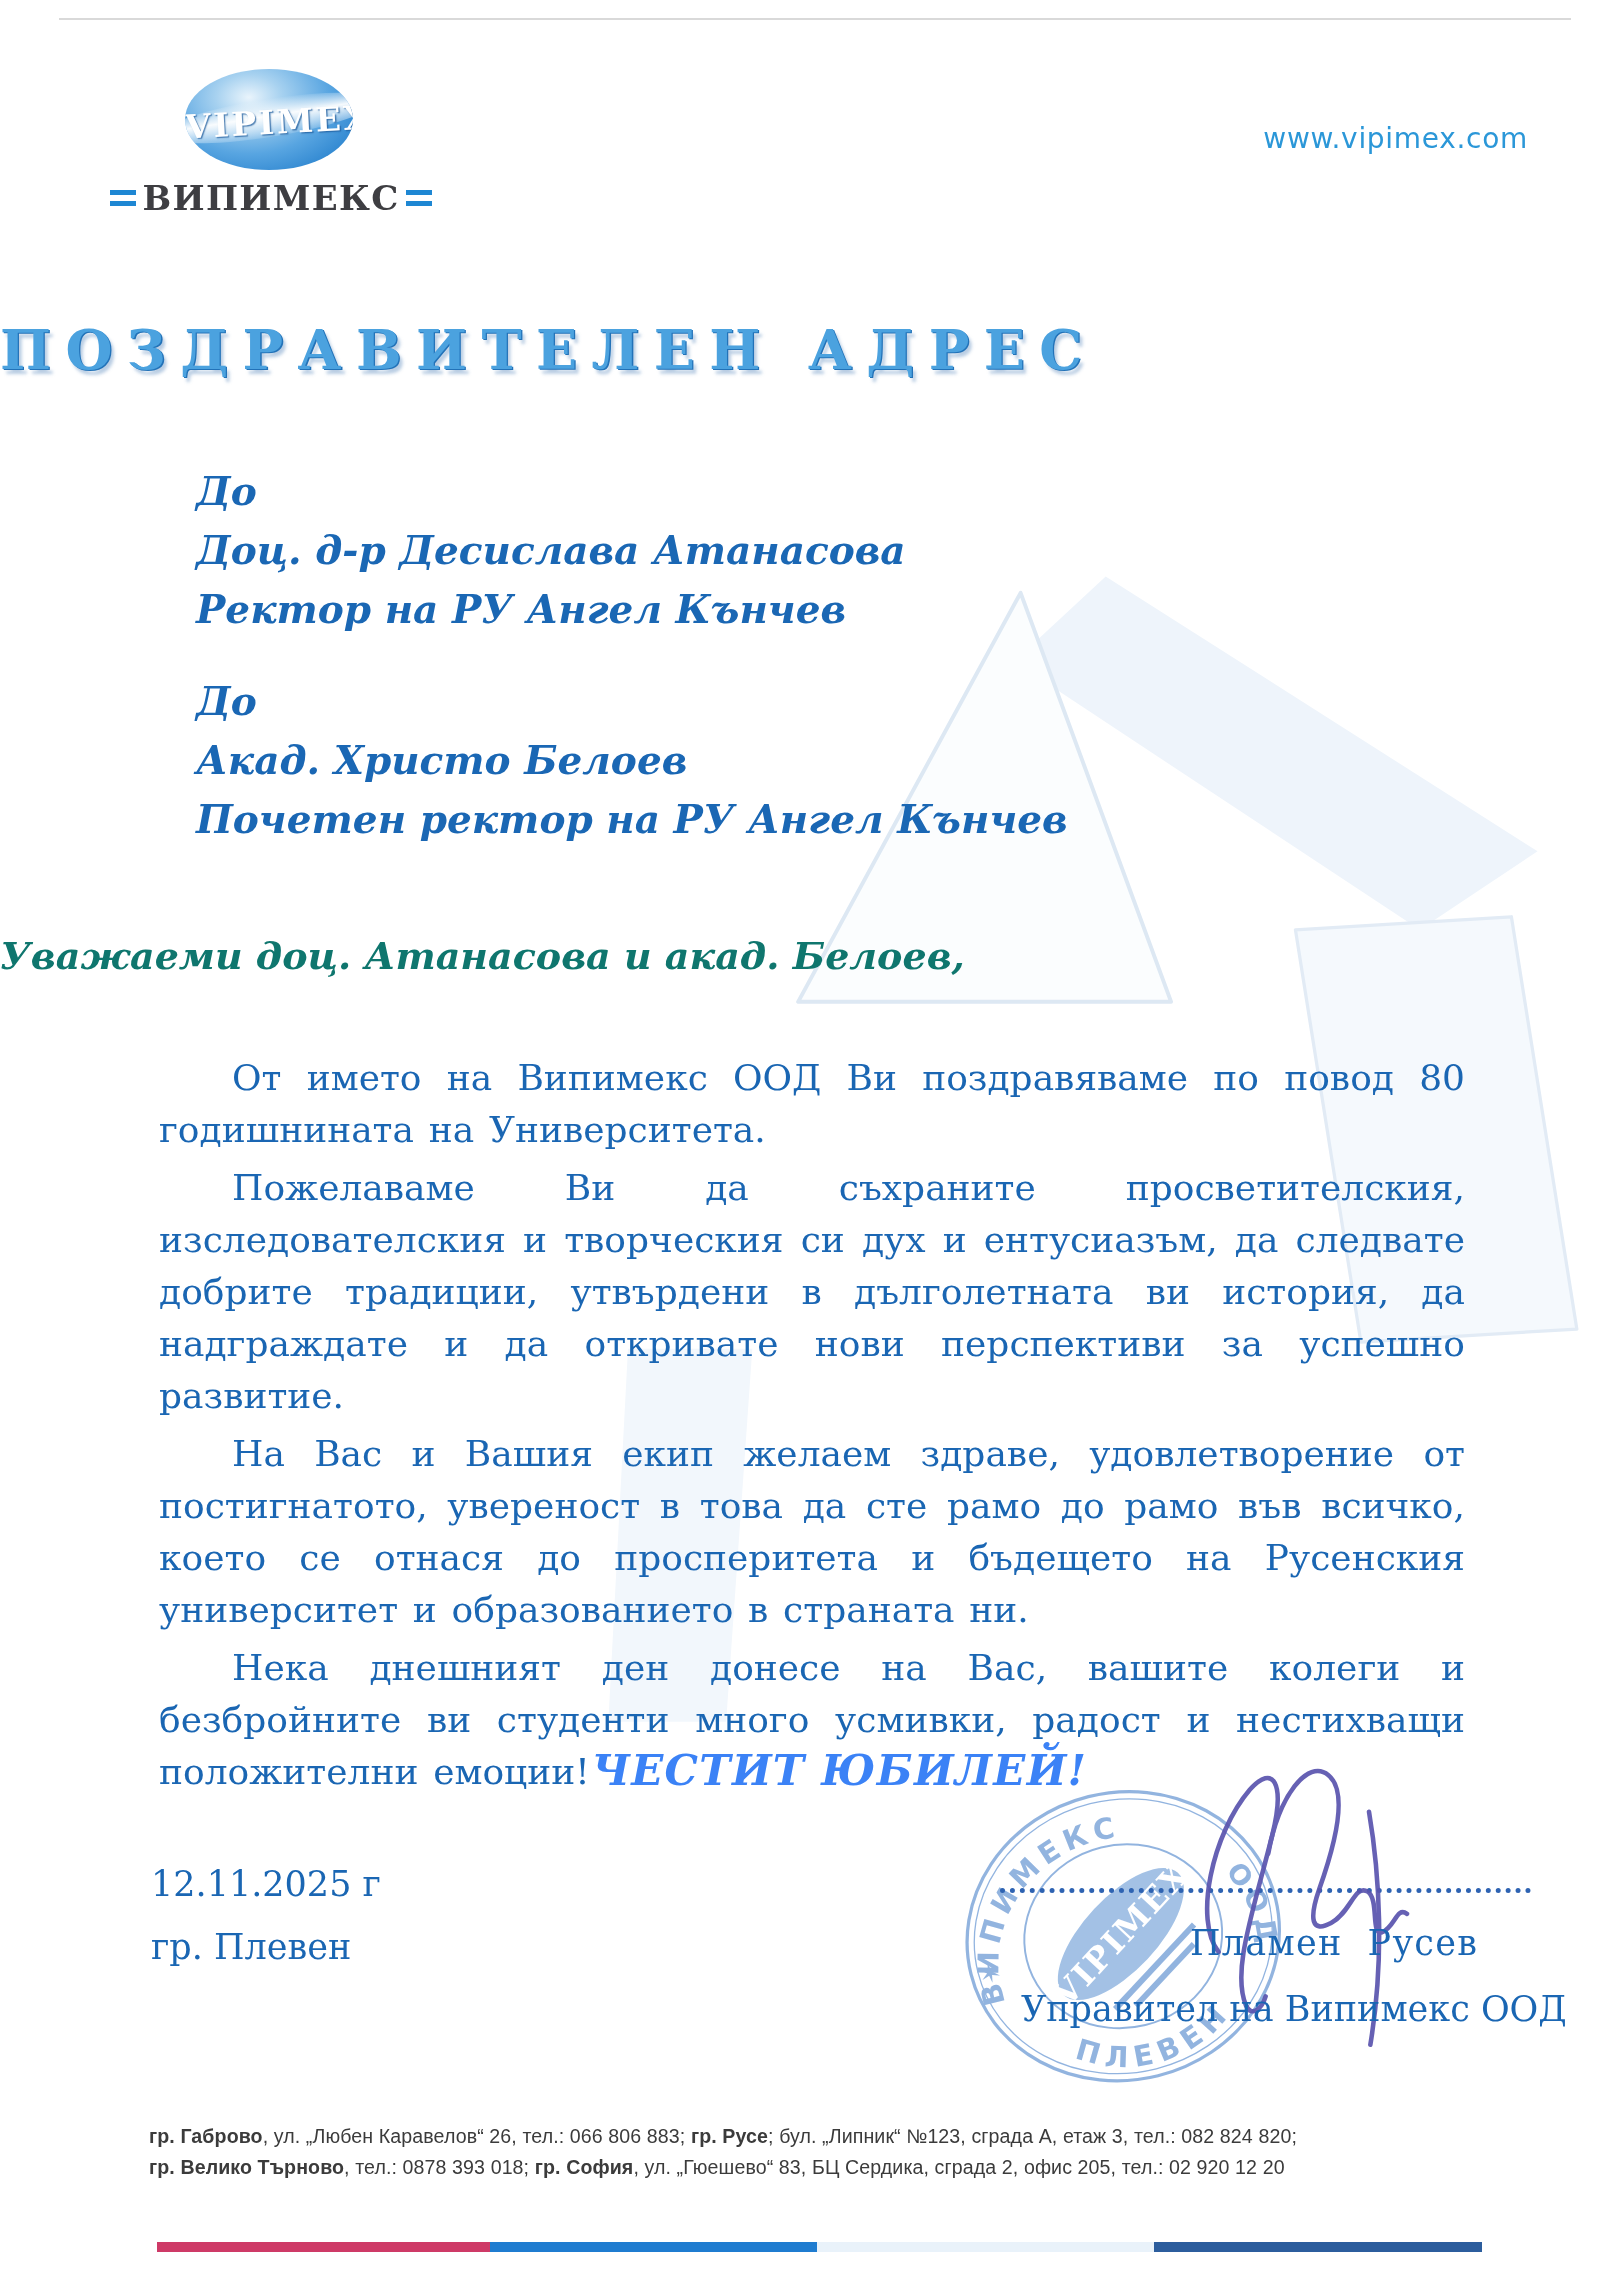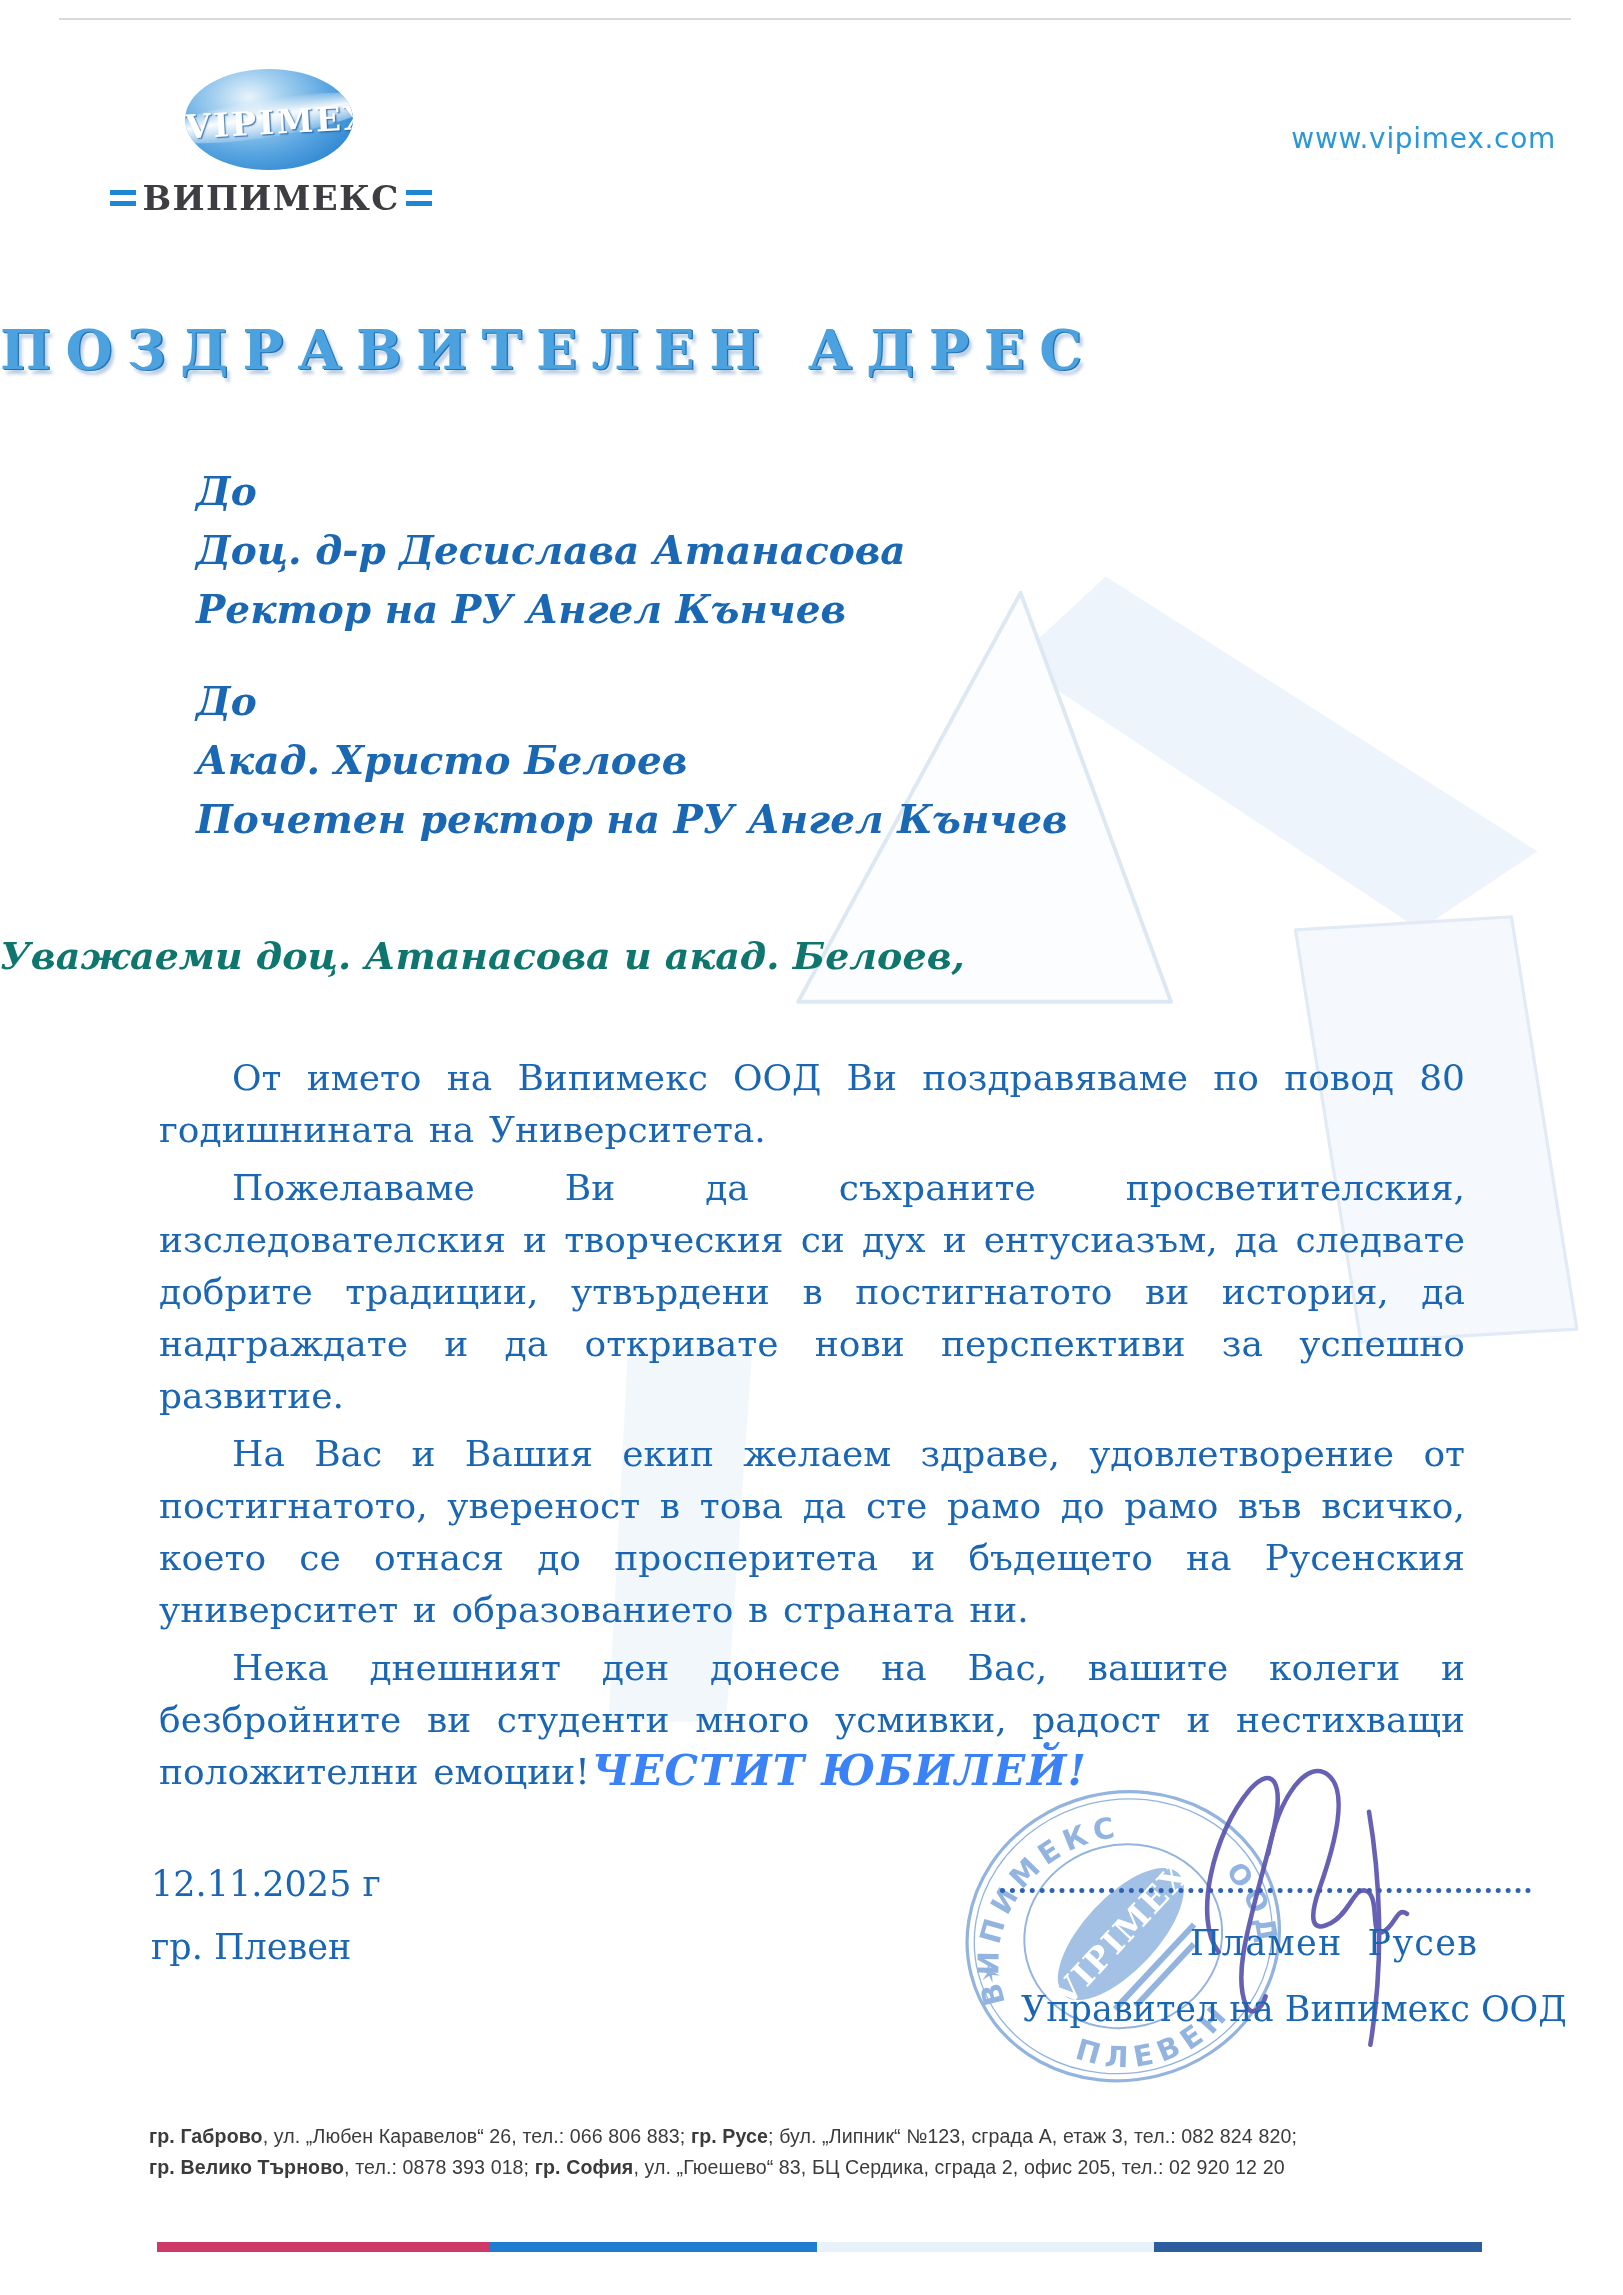--- a/index.html
+++ b/index.html
@@ -19,21 +19,21 @@
     transform:rotate(-9deg);border-radius:50%;}
   .logo-oval .vtext{position:absolute;left:0;top:34%;width:100%;text-align:center;
     font-family:"DejaVu Serif",serif;font-weight:bold;font-size:33px;color:#ffffff;
     letter-spacing:2.6px;text-shadow:1.3px 1.3px 1.3px rgba(32,94,158,.8);transform:rotate(-3deg);}
   .brandrow{left:110px;top:178px;width:322px;display:flex;align-items:center;gap:6.5px;}
   .rulepair{flex:1;display:flex;flex-direction:column;gap:5.9px;}
   .rulepair i{display:block;height:5.2px;background:#1e87d3;}
   .brandname{font-family:"DejaVu Serif",serif;font-weight:bold;font-size:34px;color:#3e3e42;
     letter-spacing:1.3px;white-space:nowrap;}
 
-  .siteurl{right:67px;top:122px;font-family:"DejaVu Sans",sans-serif;font-size:28px;
+  .siteurl{right:95px;top:122px;font-family:"DejaVu Sans",sans-serif;font-size:28px;
     color:#2b97d8;letter-spacing:0.7px;}
 
   
   .title{left:0;top:318px;width:100%;text-align:left;font-weight:bold;font-size:54px;
     color:#4ba2df;letter-spacing:14.4px;white-space:nowrap;
     text-shadow:1.3px 1.3px 0 #2272b8, 3.9px 5.2px 3.3px rgba(80,130,185,.40);}
 
   
   .rcpt{left:196px;font-size:39px;font-weight:bold;font-style:italic;color:#1a67b4;line-height:59px;}
   .rcpt1{top:462px;}
@@ -113,21 +113,21 @@
 <div class="abs rcpt rcpt2">
   <div>До</div>
   <div>Акад. Христо Белоев</div>
   <div>Почетен ректор на РУ Ангел Кънчев</div>
 </div>
 
 <div class="abs salut">Уважаеми доц. Атанасова и акад. Белоев,</div>
 
 <div class="abs bodytext">
   <p>От името на Випимекс ООД Ви поздравяваме по повод 80 годишнината на Университета.</p>
-  <p>Пожелаваме Ви да съхраните просветителския, изследователския и творческия си дух и ентусиазъм, да следвате добрите традиции, утвърдени в постигнатото ви история, да надграждате и да откривате нови перспективи за успешно развитие.</p>
+  <p>Пожелаваме Ви да съхраните просветителския, изследователския и творческия си дух и ентусиазъм, да следвате добрите традиции, утвърдени в дълголетната ви история, да надграждате и да откривате нови перспективи за успешно развитие.</p>
   <p>На Вас и Вашия екип желаем здраве, удовлетворение от постигнатото, увереност в това да сте рамо до рамо във всичко, което се отнася до просперитета и бъдещето на Русенския университет и образованието в страната ни.</p>
   <p>Нека днешният ден донесе на Вас, вашите колеги и безбройните ви студенти много усмивки, радост и нестихващи положителни емоции!</p>
 </div>
 
 <div class="abs closing">ЧЕСТИТ ЮБИЛЕЙ!</div>
 
 <div class="abs datetxt">12.11.2025 г</div>
 <div class="abs placetxt">гр. Плевен</div>
 
 <svg class="abs stamp" viewBox="0 0 540 480">

